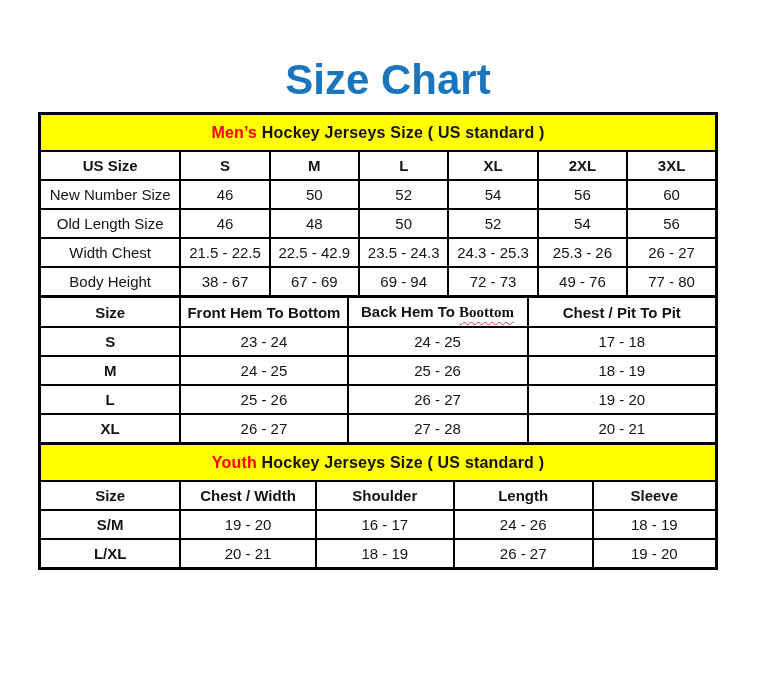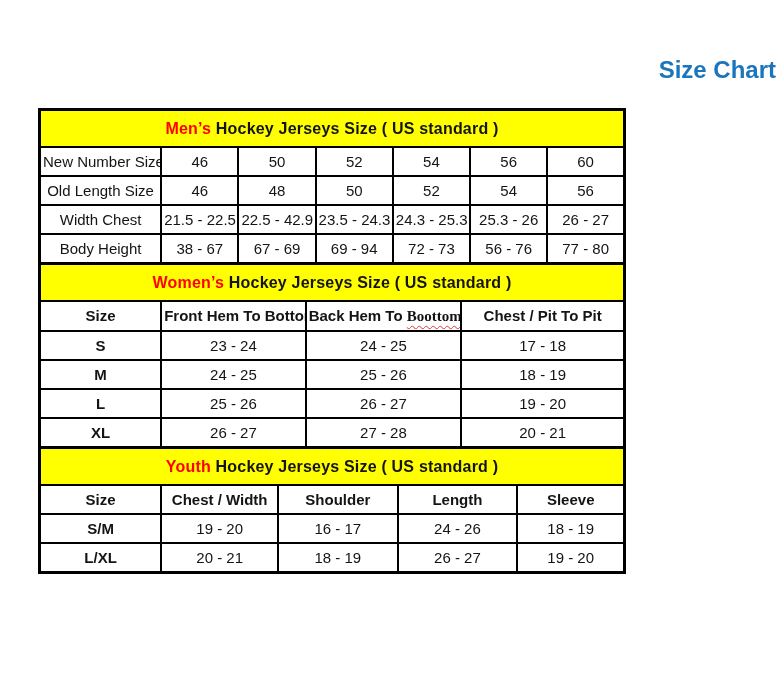--- a/index.html
+++ b/index.html
@@ -11,29 +11,29 @@
   html, body { margin: 0; padding: 0; }
   body {
     width: 776px;
     height: 692px;
     background: #ffffff;
     overflow: hidden;
     font-family: "Liberation Sans", "DejaVu Sans", sans-serif;
     color: #141414;
   }
   .page-title {
-    margin: 56px 0 24px 0;
-    text-align: right;
-    font-size: 24px;
+    margin: 56px 0 8px 0;
+    text-align: center;
+    font-size: 42px;
     line-height: 1.15;
     font-weight: bold;
     color: var(--title-blue);
   }
   .chart-wrap {
-    width: 588px;
+    width: 680px;
     margin-left: 38px;
   }
   table {
     width: 100%;
     border-collapse: collapse;
     table-layout: fixed;
     border: 3px solid #000;
   }
   .section + .section table { margin-top: -3px; }
   th, td {
@@ -78,20 +78,29 @@
           <col style="width: 13.2%;">
           <col style="width: 13.2%;">
           <col style="width: 13.2%;">
           <col style="width: 13.2%;">
           <col style="width: 13.2%;">
         </colgroup>
       <thead>
         <tr>
           <th class="banner-cell" colspan="7"><span class="banner-accent">Men’s</span><span> Hockey Jerseys Size ( US standard )</span></th>
         </tr>
+        <tr class="header-row">
+            <th class="header-cell">US Size</th>
+            <th class="header-cell">S</th>
+            <th class="header-cell">M</th>
+            <th class="header-cell">L</th>
+            <th class="header-cell">XL</th>
+            <th class="header-cell">2XL</th>
+            <th class="header-cell">3XL</th>
+          </tr>
       </thead>
       <tbody>
           <tr>
             <td class="row-label">New Number Size</td>
             <td>46</td>
             <td>50</td>
             <td>52</td>
             <td>54</td>
             <td>56</td>
             <td>60</td>
@@ -113,39 +122,36 @@
             <td>24.3 - 25.3</td>
             <td>25.3 - 26</td>
             <td>26 - 27</td>
           </tr>
           <tr>
             <td class="row-label">Body Height</td>
             <td>38 - 67</td>
             <td>67 - 69</td>
             <td>69 - 94</td>
             <td>72 - 73</td>
-            <td>56 - 76</td>
+            <td>49 - 76</td>
             <td>77 - 80</td>
           </tr>
         </tbody>
     </table>
   </div>
 
   <div class="section bold-labels">
     <table>
       <colgroup>
           <col style="width: 20.8%;">
           <col style="width: 24.7%;">
           <col style="width: 26.6%;">
           <col style="width: 27.9%;">
         </colgroup>
       <thead>
-        <tr>
-          <th class="banner-cell" colspan="4"><span class="banner-accent">Women’s</span><span> Hockey Jerseys Size ( US standard )</span></th>
-        </tr>
         <tr class="header-row">
             <th class="header-cell">Size</th>
             <th class="header-cell">Front Hem To Bottom</th>
             <th class="header-cell">Back Hem To <span class="wavy">Boottom</span></th>
             <th class="header-cell">Chest / Pit To Pit</th>
           </tr>
       </thead>
       <tbody>
           <tr>
             <td class="row-label">S</td>

